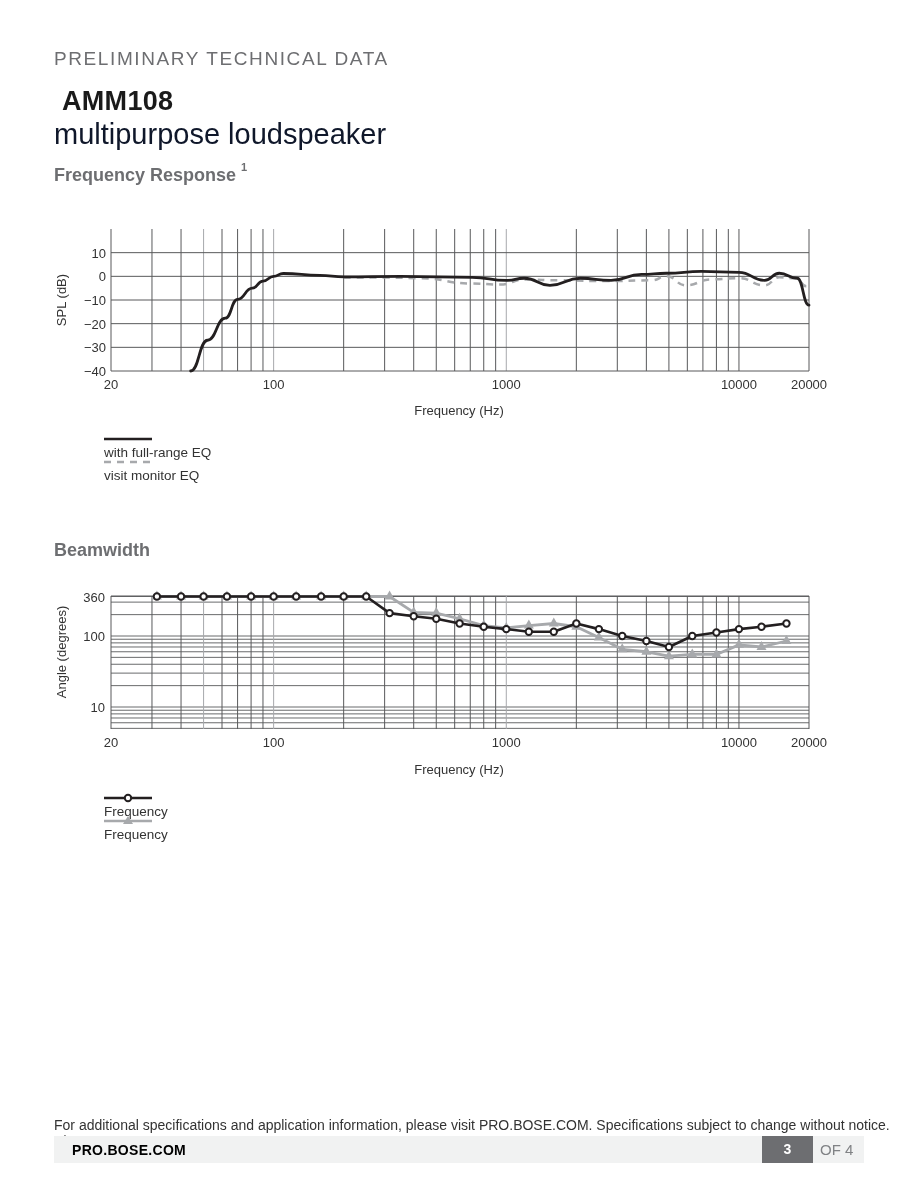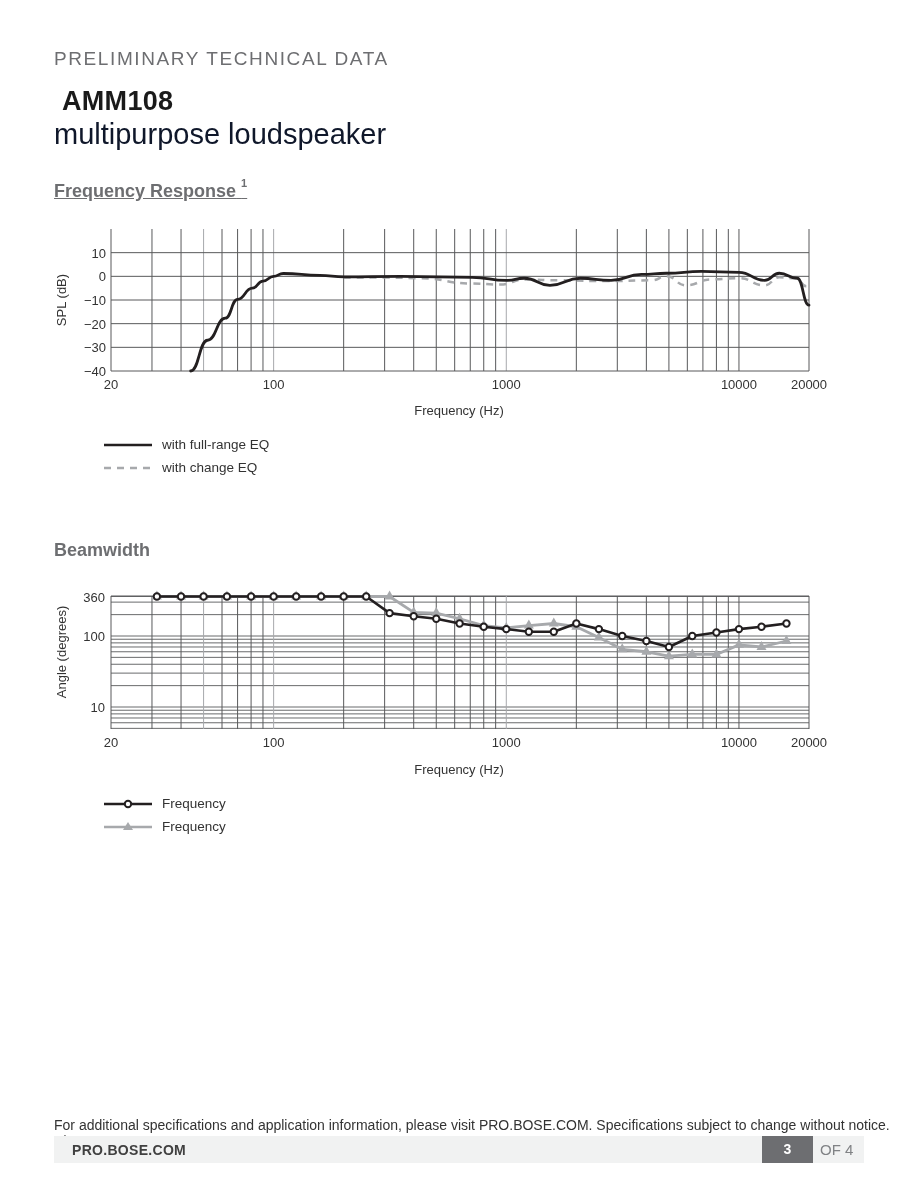--- a/index.html
+++ b/index.html
@@ -7,37 +7,37 @@
          font-family:"Liberation Sans", "DejaVu Sans", sans-serif; color:#6d6e71; }
   .kicker { position:absolute; left:54px; top:48px; font-size:19px; letter-spacing:1.6px; color:#6d6e71; }
   .model { position:absolute; left:54px; top:86px; font-size:27px; font-weight:bold; color:#1a1a1a; letter-spacing:0.3px;margin-left:8px; }
   .subtitle { position:absolute; left:54px; top:118px; font-size:29px; color:#0f172a; }
   .section-title { position:absolute; left:54px; font-size:18px; font-weight:bold; color:#6d6e71; }
   .section-title sup { font-size:11px; position:relative; top:-3px; }
   svg.chart { position:absolute; left:0; top:0; }
   .axis-label { font-family:"Liberation Sans", "DejaVu Sans", sans-serif; fill:#333; font-size:13px; }
   .tick-label { font-family:"Liberation Sans", "DejaVu Sans", sans-serif; fill:#333; font-size:13px; }
   .legend { position:absolute; left:104px; font-size:13.5px; color:#333; }
-  .legend-row { display:flex; align-items:center; height:23px; }
+  .legend-row { display:flex; align-items:flex-start; height:23px;flex-direction:column; }
   .legend-swatch { width:50px; height:12px; margin-right:8px; position:relative; }
   .footnote { position:absolute; left:54px; top:1117px; font-size:14px; color:#333; }
   .footer-bar { position:absolute; left:54px; top:1136px; width:810px; height:27px; background:#f1f2f2; }
-  .footer-url { position:absolute; left:18px; top:6px; font-size:14px; font-weight:bold; color:#404040; letter-spacing:0.3px; }
+  .footer-url { position:absolute; left:18px; top:6px; font-size:14px; font-weight:bold; color:#000000; letter-spacing:0.3px; }
   .page-num { position:absolute; left:708px; top:0; width:51px; height:27px; background:#6d6e71; color:#fff;
               font-weight:bold; font-size:14px; text-align:center; line-height:27px; }
   .page-total { position:absolute; left:766px; top:0; height:41px; line-height:27px; font-size:15px; color:#808285; }
 </style>
 </head>
 <body>
 
 <div class="kicker">PRELIMINARY TECHNICAL DATA</div>
 <div class="model">AMM108</div>
 <div class="subtitle">multipurpose loudspeaker</div>
 
-<div class="section-title" style="top:180px;text-decoration:underline;">
+<div class="section-title" style="top:164px;">
   <span>Frequency Response</span>
   <sup>1</sup>
 </div>
 
 <svg class="chart" id="fr-chart" width="919" height="430" viewBox="0 0 919 430">
     <g>
       <line x1="111" y1="229" x2="111" y2="371" stroke="#58595b" stroke-width="1"></line>
       <line x1="151.97056627362184" y1="229" x2="151.97056627362184" y2="371" stroke="#58595b" stroke-width="1"></line>
       <line x1="181.03964565781962" y1="229" x2="181.03964565781962" y2="371" stroke="#58595b" stroke-width="1"></line>
       <line x1="203.5873753510274" y1="229" x2="203.5873753510274" y2="371" stroke="#a7a9ac" stroke-width="1"></line>
@@ -97,21 +97,21 @@
         </svg>
     </span>
     <span>with full-range EQ</span>
   </div>
   <div class="legend-row">
     <span class="legend-swatch">
       <svg width="50" height="12">
           <line x1="0" y1="6" x2="48" y2="6" stroke="#a7a9ac" stroke-width="2.5" stroke-dasharray="7,6"></line>
         </svg>
     </span>
-    <span>with change EQ</span>
+    <span>visit monitor EQ</span>
   </div>
 </div>
 
 <div class="section-title" style="top:540px;">
   <span>Beamwidth</span>
 </div>
 
 <svg class="chart" id="bw-chart" width="919" height="790" viewBox="0 0 919 790">
     <g>
       <line x1="111" y1="728.3731296921427" x2="809" y2="728.3731296921427" stroke="#58595b" stroke-width="0.9"></line>

